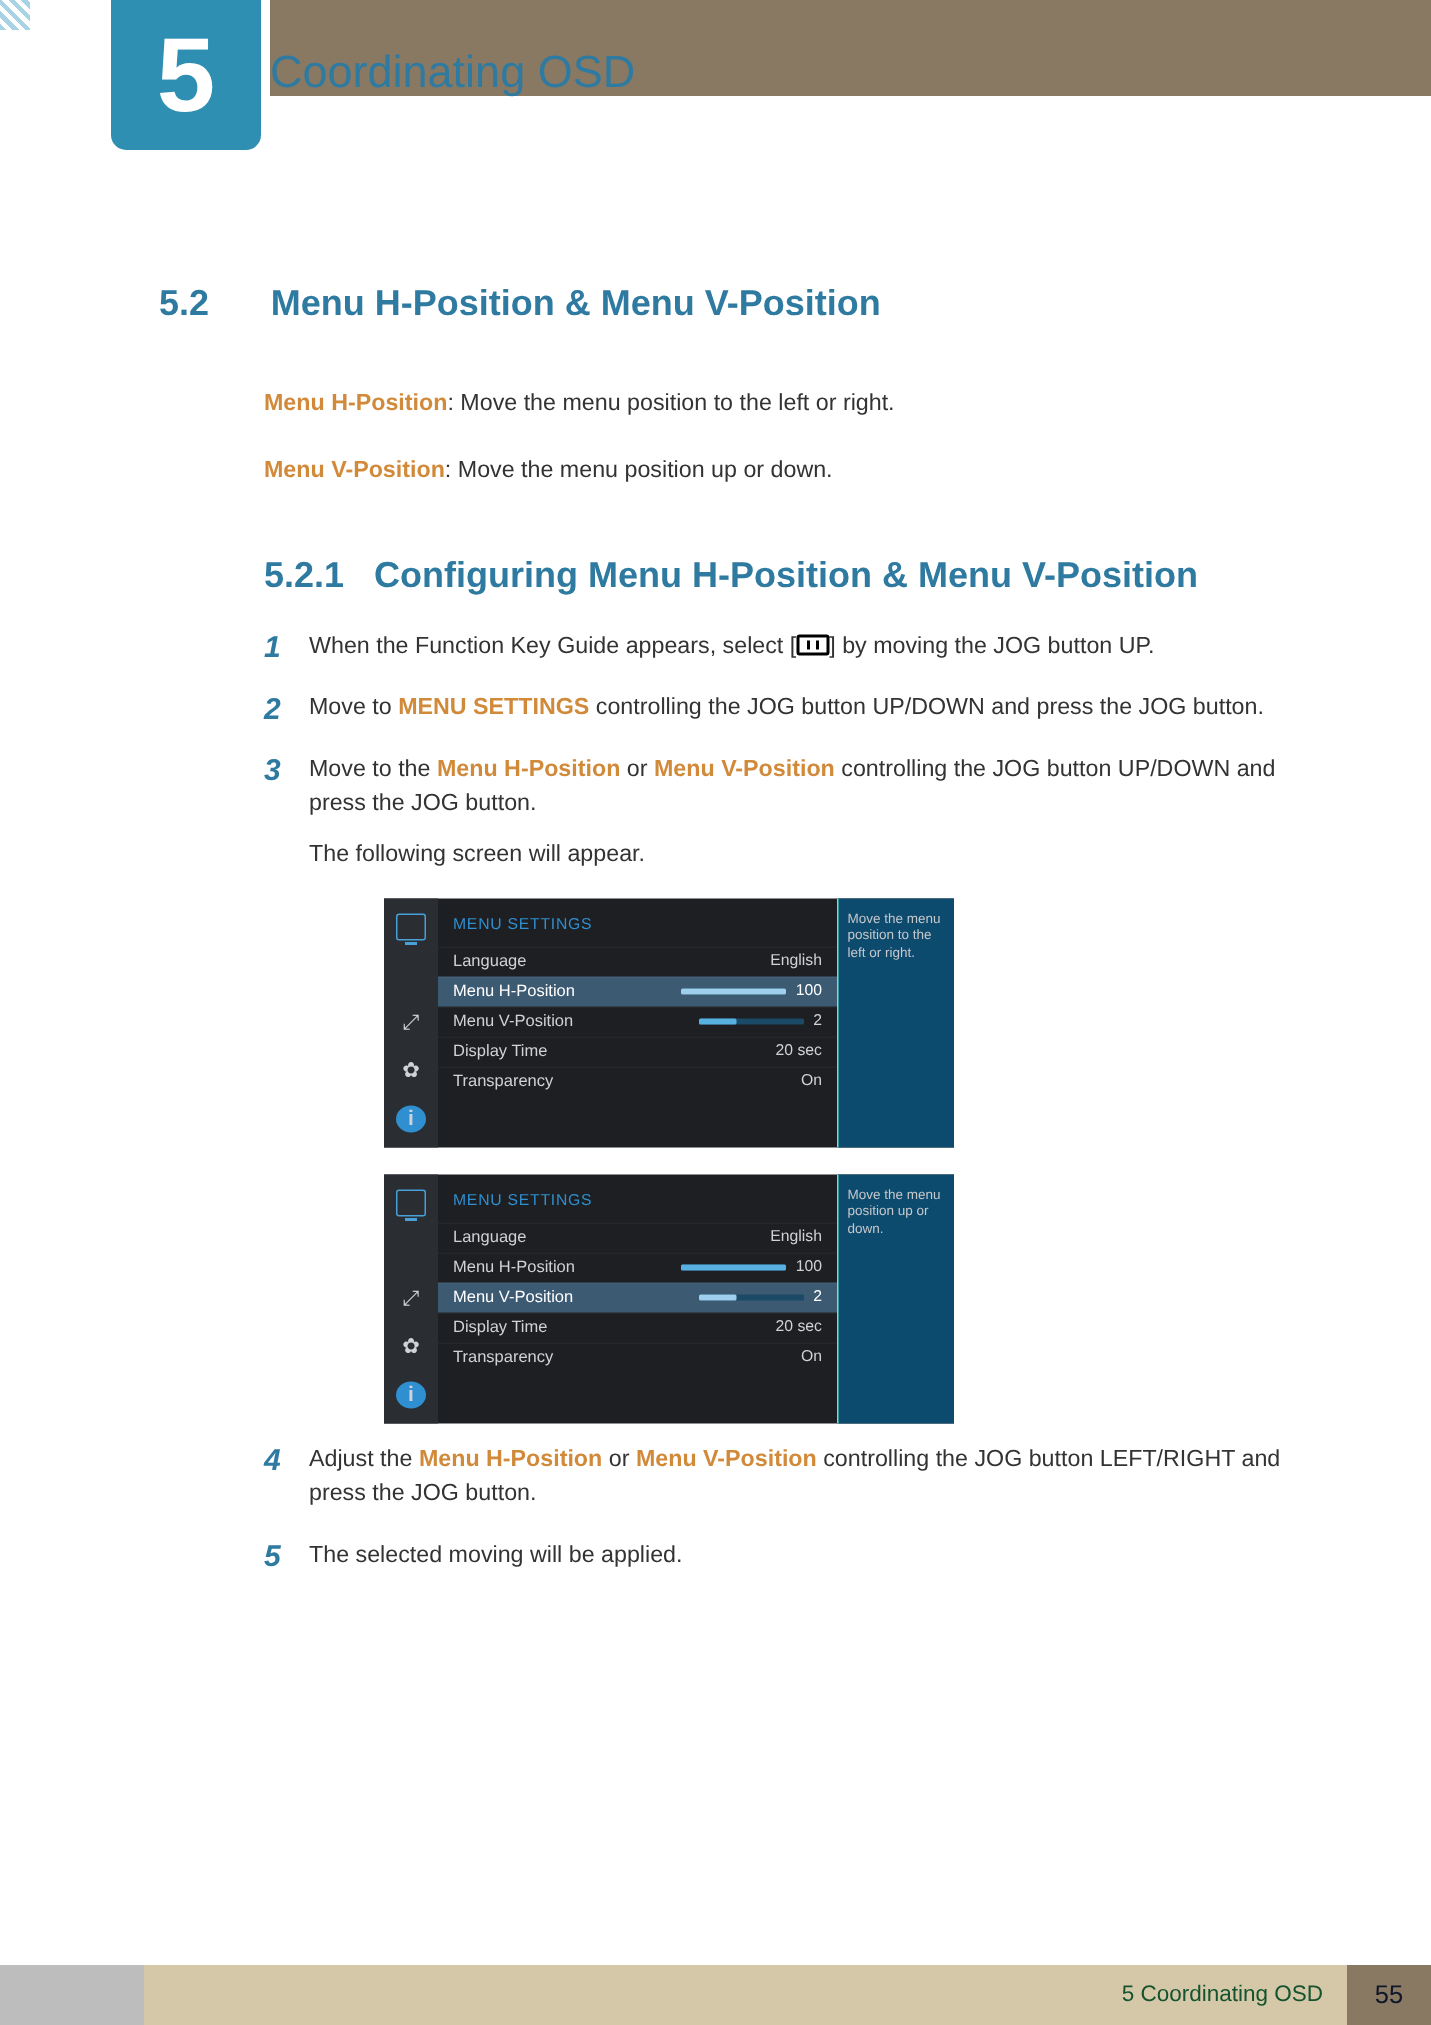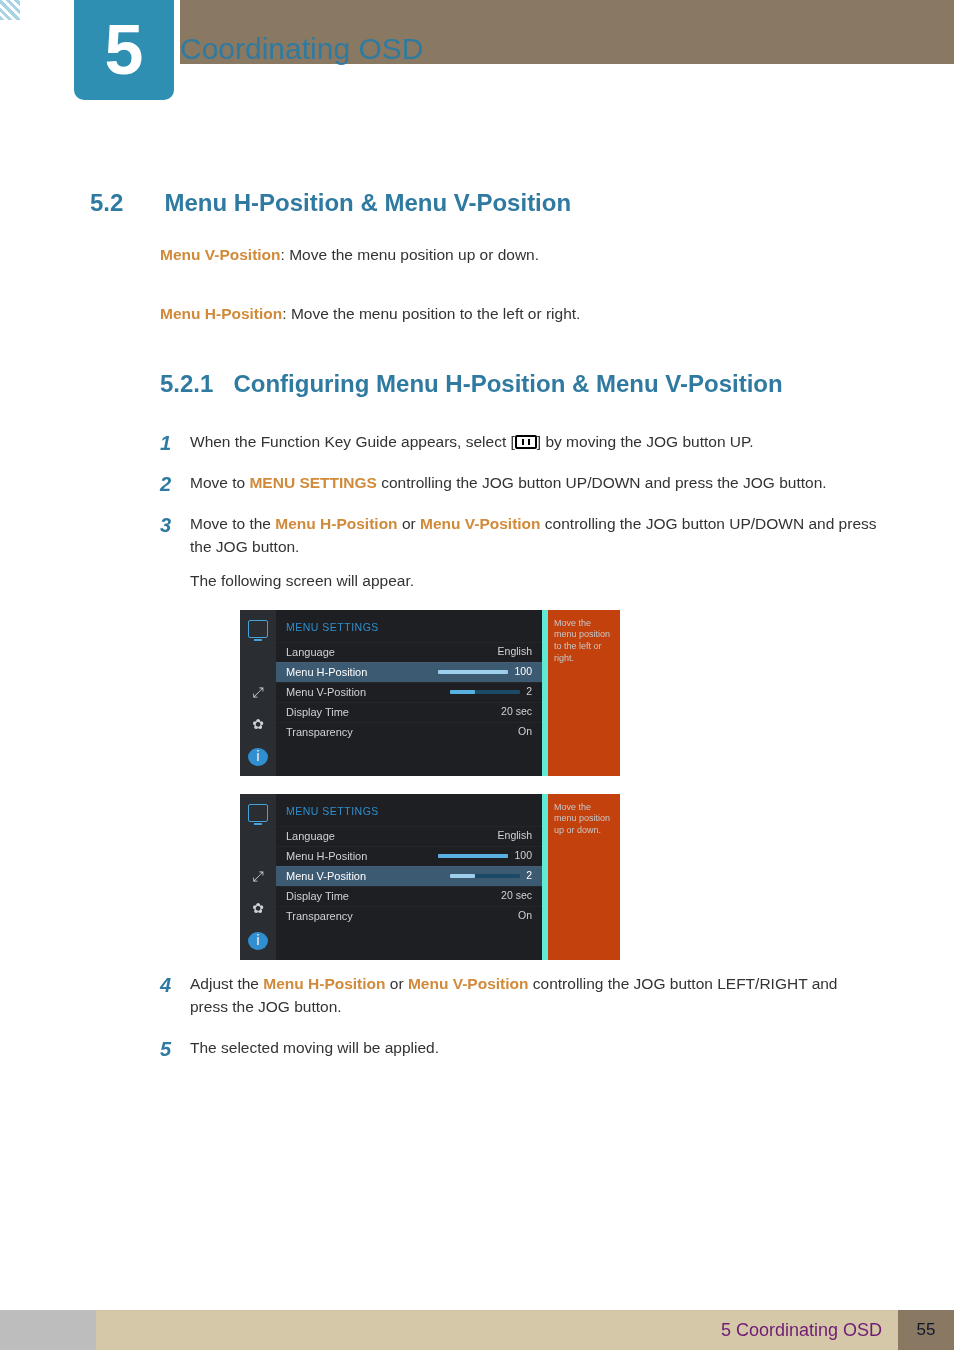--- a/index.html
+++ b/index.html
@@ -44,21 +44,21 @@
   .chapter-title {
     position: absolute;
     top: 26px;
     left: 180px;
     font-size: 30px;
     color: #2f7aa0;
   }
   .content {
     position: absolute;
     top: 185px;
-    left: 90px;
+    left: 106px;
     right: 75px;
   }
   .sec-num {
     color: #2f7aa0;
     font-size: 24px;
     font-weight: bold;
     display: inline-block;
     width: 70px;
   }
   .sec-title {
@@ -76,21 +76,21 @@
   .term { color: #d18a3a; font-weight: bold; }
   .subsection {
     margin-left: 70px;
     margin-top: 40px;
     color: #2f7aa0;
     font-size: 24px;
     font-weight: bold;
   }
   ol.steps {
     margin-left: 70px;
-    margin-top: 28px;
+    margin-top: 17px;
     list-style: none;
     counter-reset: step;
   }
   ol.steps > li {
     position: relative;
     padding-left: 30px;
     margin-bottom: 18px;
     font-size: 15.5px;
     color: #333;
   }
@@ -182,48 +182,48 @@
     background: #1a4a66;
     margin-right: 6px;
     position: relative;
     border-radius: 1px;
   }
   .slider .fill { position:absolute;left:0;top:0;bottom:0;background:#58b0e0;border-radius:1px; }
   .slider.sel .fill{background:#9ed0ee;}
   .row-right{display:flex;align-items:center;}
   .osd-right {
     width: 78px;
-    background: #c2410c;
+    background: #0c4a6e;
     color: #c6c8cb;
     font-size: 9px;
     line-height: 1.3;
     padding: 8px 6px;
-    border-left: 6px solid #5eead4;
+    border-left: 1px solid #5eead4;
   }
 
   
   .footer-band {
     position: absolute;
     left: 0; right: 0; bottom: 0;
     height: 40px;
     display: flex;
   }
   .footer-left {
     flex: 0 0 96px;
     background: #bdbdbd;
   }
   .footer-mid {
     flex: 1;
     background: #d5c8a8;
     display: flex;
     align-items: center;
     justify-content: flex-end;
     padding-right: 16px;
-    color: #701a75;
-    font-size: 18px;
+    color: #14532d;
+    font-size: 15px;
   }
   .footer-right {
     flex: 0 0 56px;
     background: #8a7962;
     color: #0f172a;
     display: flex;
     align-items: center;
     justify-content: center;
     font-size: 17px;
     font-weight: normal;
@@ -238,25 +238,25 @@
   <span>5</span>
 </div>
 <div class="chapter-title">Coordinating OSD</div>
 
 <div class="content">
   <div>
     <span class="sec-num">5.2</span>
     <span class="sec-title">Menu H-Position &amp; Menu V-Position</span>
   </div>
 
+  <p class="para">
+    <span class="term">Menu H-Position</span><span>: Move the menu position to the left or right.</span>
+  </p>
   <p class="para para2">
     <span class="term">Menu V-Position</span><span>: Move the menu position up or down.</span>
-  </p>
-  <p class="para">
-    <span class="term">Menu H-Position</span><span>: Move the menu position to the left or right.</span>
   </p>
 
   <p class="subsection">
     <span>5.2.1</span>&nbsp;&nbsp;&nbsp;<span>Configuring Menu H-Position &amp; Menu V-Position</span>
   </p>
 
   <ol class="steps">
     <li data-num="1">
       <span>When the Function Key Guide appears, select [</span><span class="inline-icon"></span><span>] by moving the JOG button UP.</span>
     </li>

